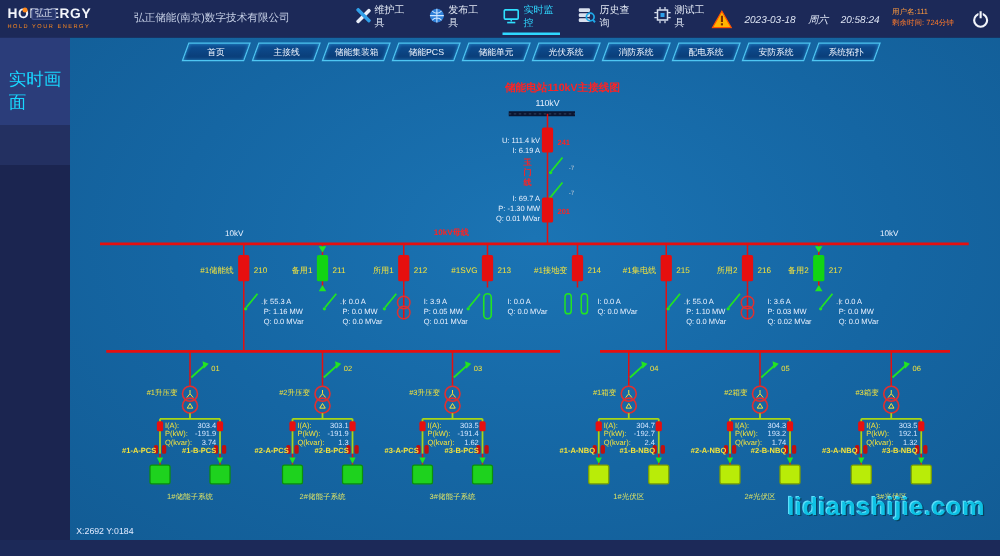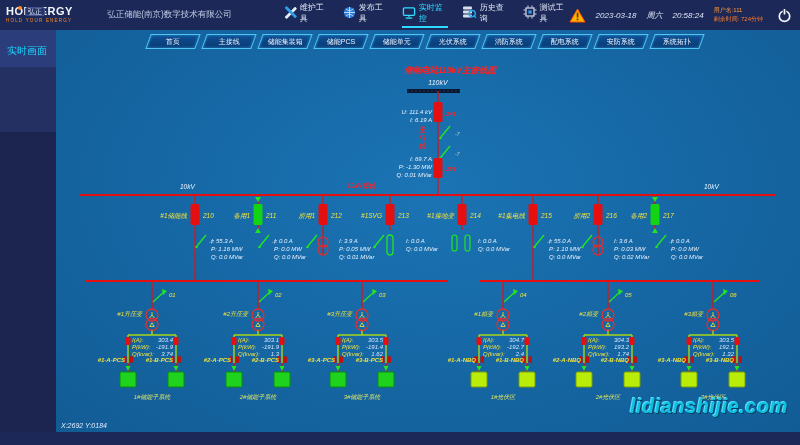--- a/index.html
+++ b/index.html
@@ -23,32 +23,32 @@
   .hspacer{flex:1;}
   .warn{margin-right:10px;display:flex;align-items:center;}
   .dt{font-size:8px;color:#dfe6f5;margin-right:10px;white-space:nowrap;font-style:italic;}
   .user{font-size:6px;line-height:1.5;margin-right:14px;white-space:nowrap;}
   .user .u1{color:#ff9a3d;}
   .user .u2{color:#ff7a2a;}
   .power{margin-right:8px;display:flex;align-items:center;cursor:pointer;}
   
   .sidebar{position:absolute;left:0;top:30px;bottom:13px;width:56px;background:#1b2550;z-index:4;}
   .sidebar .top-block{position:absolute;top:0;left:0;right:0;height:102px;background:#233061;}
-  .side-item{position:relative;font-size:10px;color:#c8d2e8;padding:14px 0 9px 7px;cursor:pointer;}
+  .side-item{position:relative;font-size:14px;color:#c8d2e8;padding:25px 0 9px 7px;cursor:pointer;}
   .side-item.active{color:#18d8ff;background:#2b3d7a;}
   
   .main{position:absolute;left:56px;top:30px;right:0;bottom:13px;
         background:radial-gradient(ellipse at 50% 40%, #1b74b4 0%, #1566a3 55%, #125c95 100%);}
   .tabs{height:22px;display:flex;align-items:center;padding-left:92px;gap:6px;}
   .tab{width:48px;height:13px;transform:skewX(-20deg);cursor:pointer;
        background:linear-gradient(180deg,#0e4f94,#093a73);
        border:1px solid #4fc6f2;box-shadow:inset 0 0 3px #2a8fd0;
        display:flex;align-items:center;justify-content:center;flex:0 0 auto;}
   .tab span{transform:skewX(20deg);font-size:7px;color:#f2f7ff;white-space:nowrap;}
-  .diagram{position:absolute;left:0;top:22px;right:0;bottom:0;font-style:italic;}
+  .diagram{position:absolute;left:0;top:22px;right:0;bottom:0;}
   .diagram svg{position:absolute;left:0;top:0;}
   .coords{position:absolute;left:5px;bottom:3px;font-size:7px;color:#e2ebff;}
   .watermark{position:absolute;right:12px;bottom:14px;font-size:20px;font-weight:bold;
              color:#0ec6e8;opacity:.95;letter-spacing:.5px;
              text-shadow:1px 1px 0 #07415f,-1px -1px 0 #5fe6ff;margin-left:40px;}
   .bottombar{position:absolute;left:0;right:0;bottom:0;height:13px;background:#1c2958;z-index:5;}
   
   .t5{font-size:5px;} .t6{font-size:6px;} .t65{font-size:6.5px;} .t7{font-size:7px;} .t85{font-size:8.5px;}
   .f-y{fill:#f4e33c;} .f-w{fill:#eaf2ff;} .f-r{fill:#ff2222;font-weight:bold;}
   .f-gray{fill:#b9c6d4;} .f-val{fill:#d2e6ff;} .f-box{fill:#dce266;} .f-bold{font-weight:bold;}

